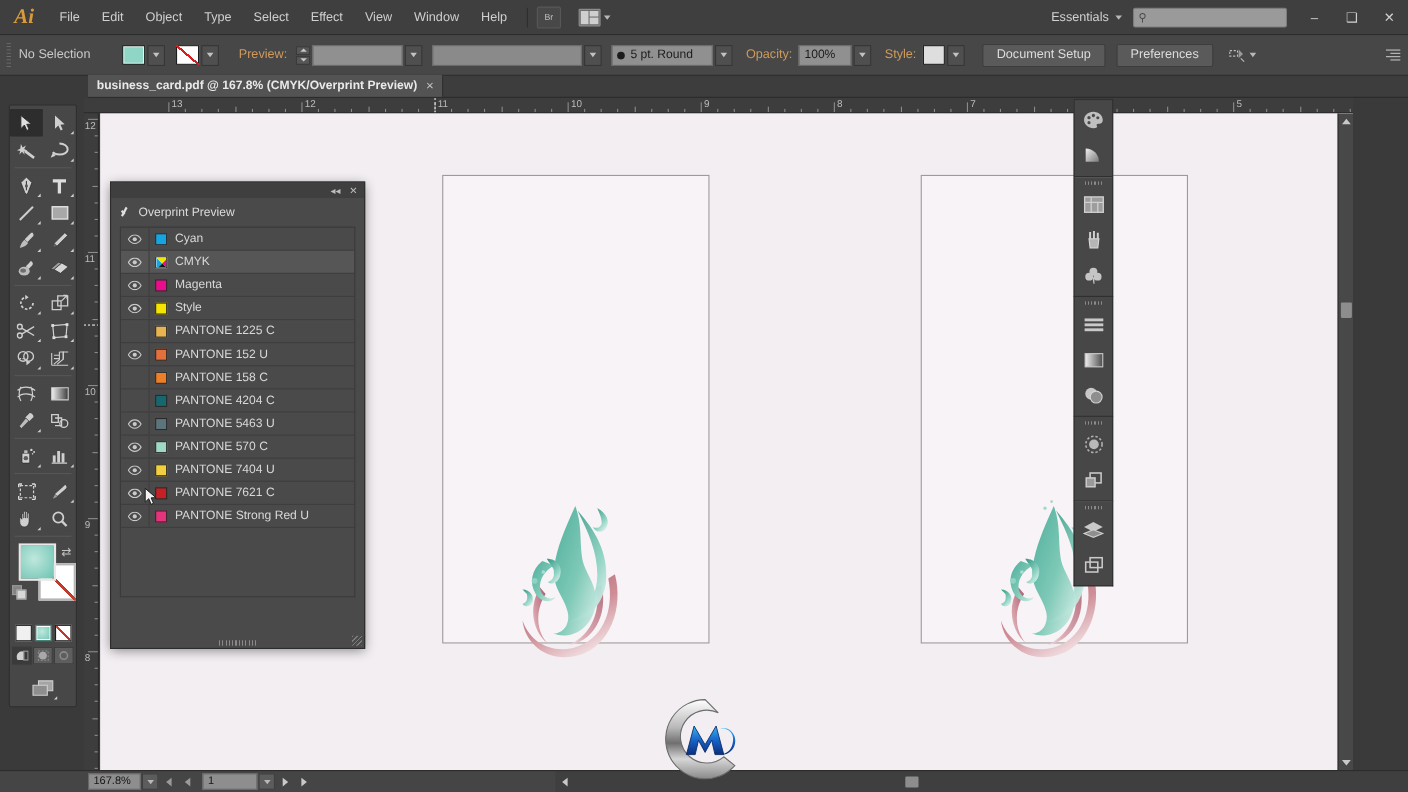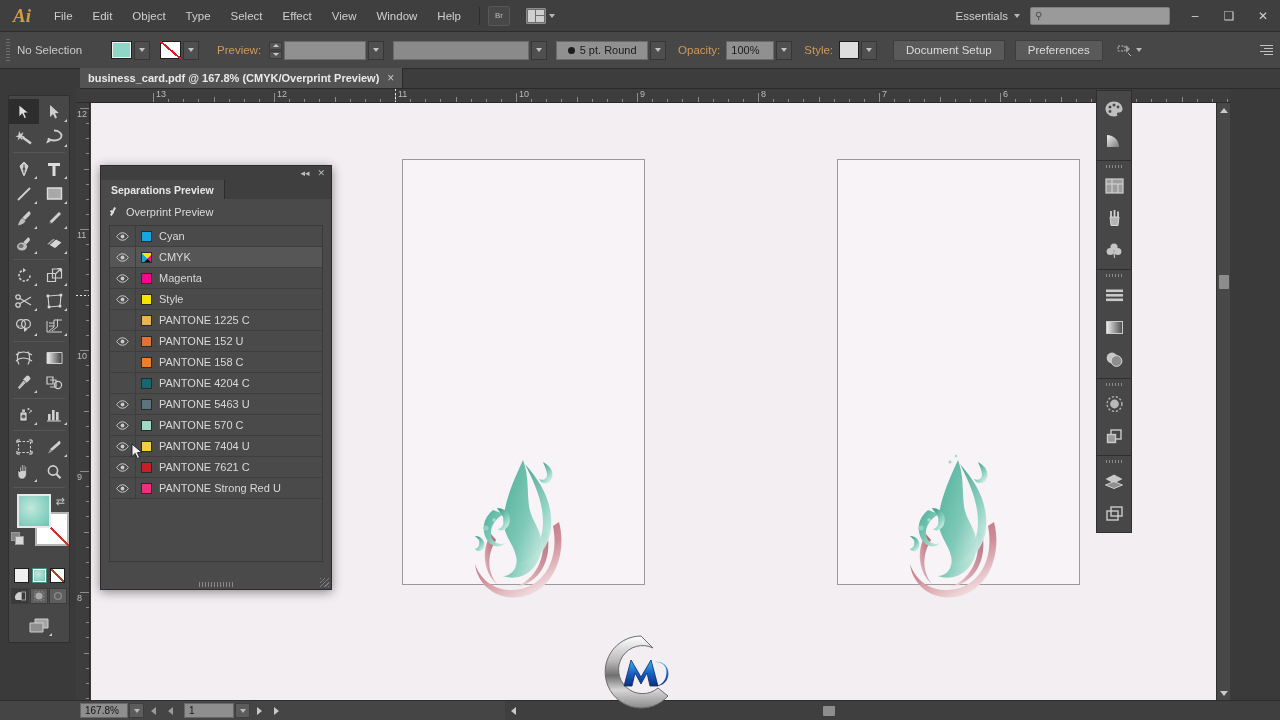--- a/index.html
+++ b/index.html
@@ -3,21 +3,21 @@
 <meta charset="utf-8">
 <style>
   * { box-sizing: border-box; margin:0; padding:0; }
   html,body{
     width:1280px; height:720px; overflow:hidden;
     background:#3a3a3a;
     font-family:"Liberation Sans", sans-serif;
     font-size:11px; color:#c8c8c8;
     -webkit-font-smoothing:antialiased;
   }
-  .app{position:relative;width:1132px;height:720px;}
+  .app{position:relative;width:1012px;height:720px;}
 
   
   .menubar{
     position:absolute;left:0;top:0;width:1280px;height:32px;
     background:#3f3f3f;border-bottom:1px solid #2c2c2c;
     display:flex;align-items:center;
   }
   .ai-logo{
     width:44px;height:32px;display:flex;align-items:center;justify-content:center;
     color:#d99a3c;font-size:19px;font-weight:bold;font-style:italic;
@@ -361,21 +361,21 @@
     </div>
 
     <div style="display:flex;align-items:center;margin-left:9px">
       <span class="field dark" style="width:136px"></span>
       <span class="dd-btn">
           <i class="caret"></i>
         </span>
     </div>
 
     <div style="display:flex;align-items:center;margin-left:9px">
-      <span class="field" style="width:92px;justify-content:center">
+      <span class="field" style="width:92px;">
         <span class="dot-round">
             <b></b>
             <span>5 pt. Round</span>
           </span>
       </span>
       <span class="dd-btn">
           <i class="caret"></i>
         </span>
     </div>
 
@@ -1081,23 +1081,20 @@
         </svg>
       </div>
     </div>
   </div>
 
   <div class="sep-panel">
     <div class="sep-top">
       <span class="ic">◂◂</span>
       <span class="ic">✕</span>
     </div>
-    <div class="sep-tabrow">
-      <div class="sep-tab">Separations Preview</div>
-    </div>
 
     <div class="op-row">
       <span class="chk"></span>
       <span>Overprint Preview</span>
     </div>
 
     <div class="ink-list" id="inkList">
         <div class="ink">
           <div class="eye-col">
             <svg width="13" height="9" viewBox="0 0 13 9">

